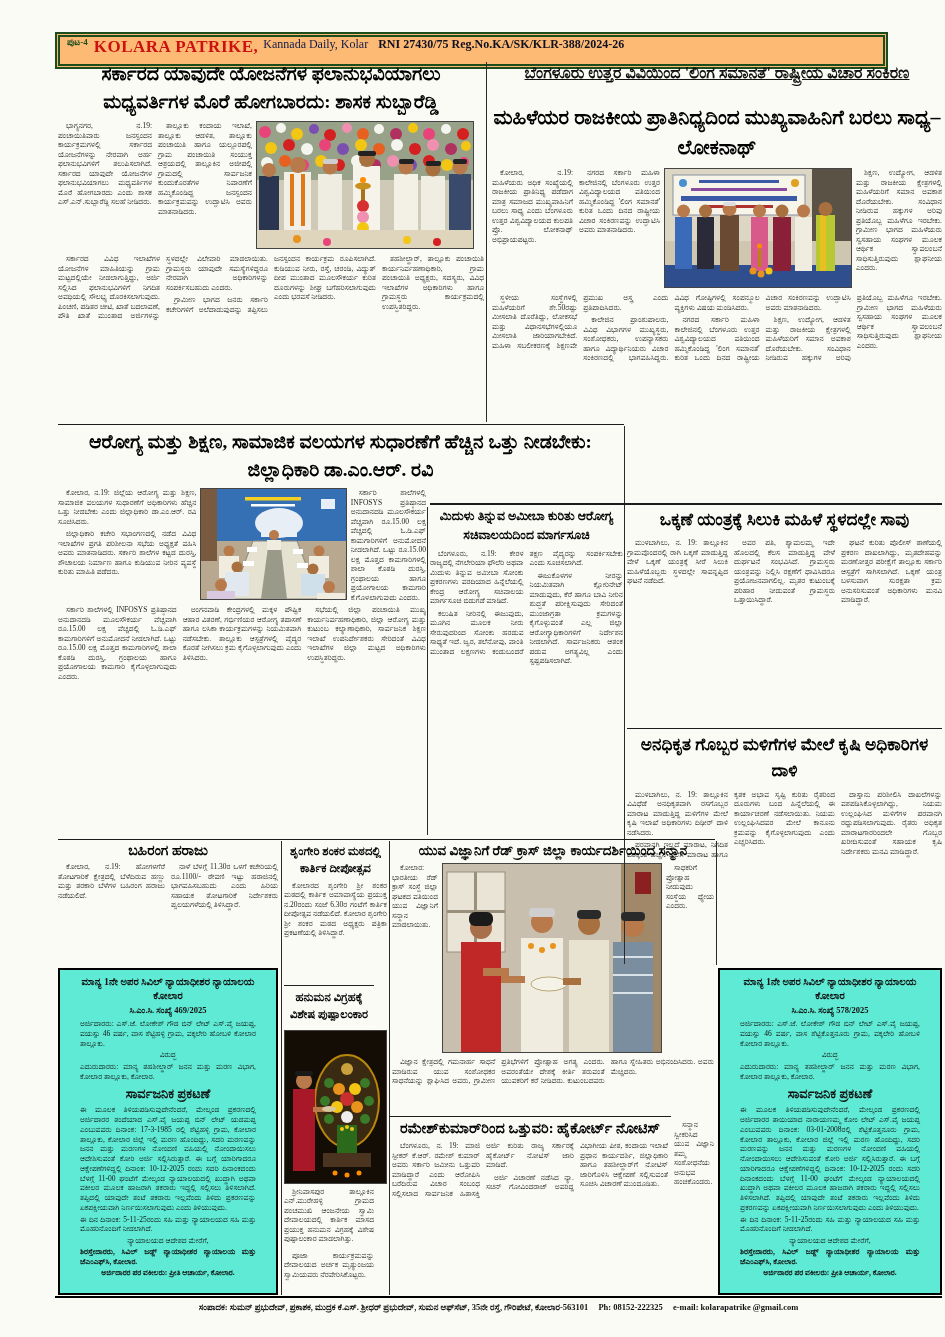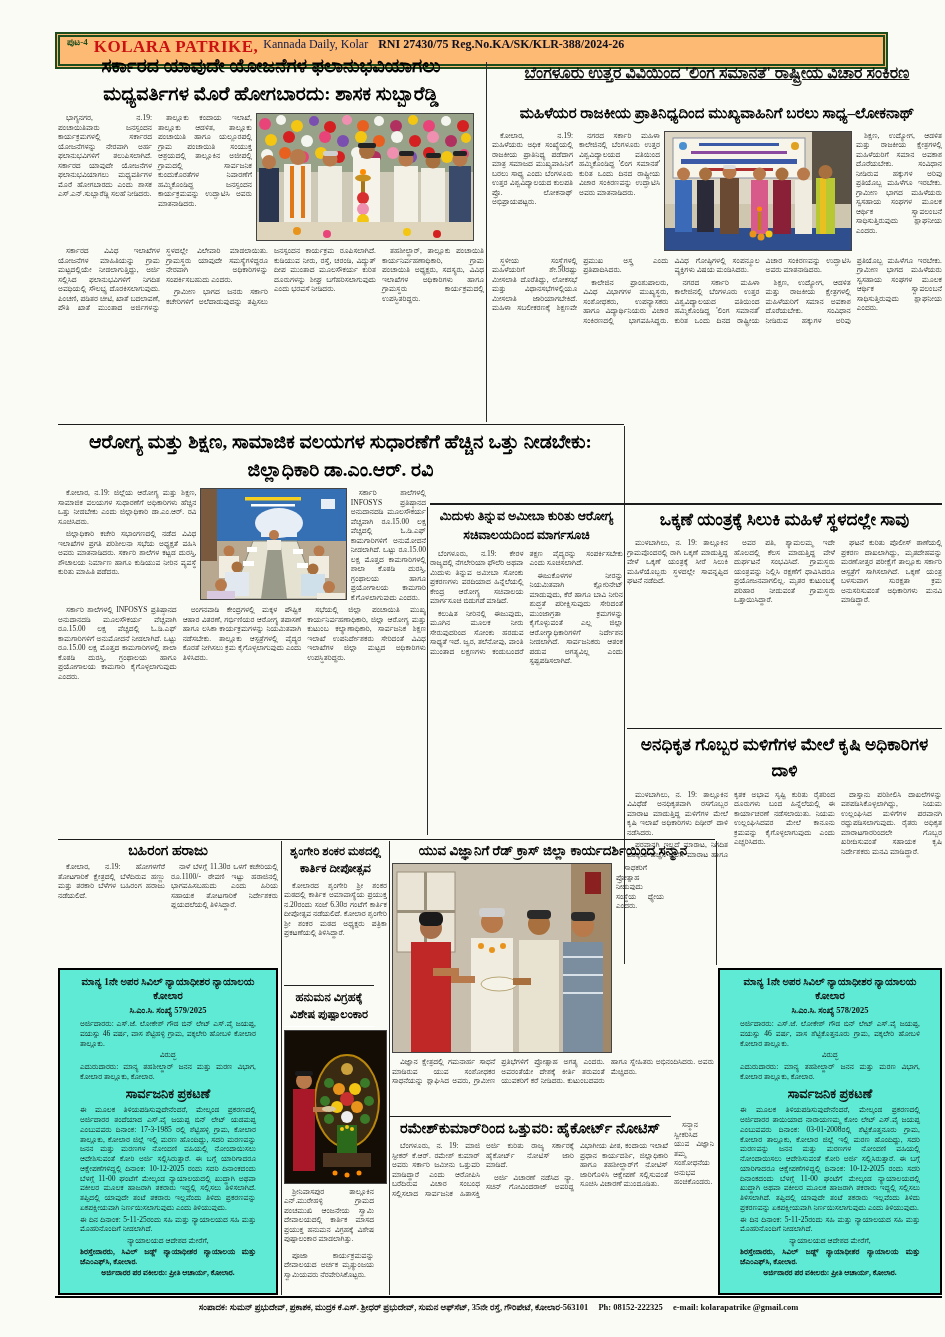--- a/index.html
+++ b/index.html
@@ -50,21 +50,21 @@
 
 <div class="page">
 
   <div class="masthead">
     <span class="page-label">ಪುಟ-4</span>
     <span class="paper-name">KOLARA PATRIKE,</span>
     <span class="mast-sub">Kannada Daily, Kolar</span>
     <span class="mast-rni">RNI 27430/75 Reg.No.KA/SK/KLR-388/2024-26</span>
   </div>
 
-  <div class="art" style="left:58px;top:52px;width:426px;">
+  <div class="art" style="left:58px;top:60px;width:426px;">
     <div class="hl" style="font-size:19px;line-height:1.45;">ಸರ್ಕಾರದ ಯಾವುದೇ ಯೋಜನೆಗಳ ಫಲಾನುಭವಿಯಾಗಲು ಮಧ್ಯವರ್ತಿಗಳ ಮೊರೆ ಹೋಗಬಾರದು: ಶಾಸಕ ಸುಬ್ಬಾರೆಡ್ಡಿ</div>
     <div class="flexrow" style="margin-top:6px;">
       <div class="bodytxt cols2" style="width:194px;height:128px;">
         <p>ಭಾಗ್ಯನಗರ, ನ.19: ಪಂಚಾಯಿತಿವಾರು ಜನಸ್ಪಂದನ ಕಾರ್ಯಕ್ರಮಗಳಲ್ಲಿ ಸರ್ಕಾರದ ಯೋಜನೆಗಳನ್ನು ನೇರವಾಗಿ ಅರ್ಹ ಫಲಾನುಭವಿಗಳಿಗೆ ತಲುಪಿಸಲಾಗಿದೆ. ಸರ್ಕಾರದ ಯಾವುದೇ ಯೋಜನೆಗಳ ಫಲಾನುಭವಿಯಾಗಲು ಮಧ್ಯವರ್ತಿಗಳ ಮೊರೆ ಹೋಗಬಾರದು ಎಂದು ಶಾಸಕ ಎಸ್.ಎನ್.ಸುಬ್ಬಾರೆಡ್ಡಿ ಸಲಹೆ ನೀಡಿದರು.</p>
         <p>ತಾಲ್ಲೂಕು ಕಂದಾಯ ಇಲಾಖೆ, ತಾಲ್ಲೂಕು ಆಡಳಿತ, ತಾಲ್ಲೂಕು ಪಂಚಾಯಿತಿ ಹಾಗೂ ಯಲ್ಡೂರಪಲ್ಲಿ ಗ್ರಾಮ ಪಂಚಾಯಿತಿ ಸಂಯುಕ್ತ ಆಶ್ರಯದಲ್ಲಿ ತಾಲ್ಲೂಕಿನ ಅಜೀಪಲ್ಲಿ ಗ್ರಾಮದಲ್ಲಿ ಸಾರ್ವಜನಿಕ ಕುಂದುಕೊರತೆಗಳ ನಿವಾರಣೆಗೆ ಹಮ್ಮಿಕೊಂಡಿದ್ದ ಜನಸ್ಪಂದನ ಕಾರ್ಯಕ್ರಮವನ್ನು ಉದ್ಘಾಟಿಸಿ ಅವರು ಮಾತನಾಡಿದರು.</p>
       </div>
       <div class="photo" style="width:216px;height:126px;">
         <svg width="216" height="126" viewBox="0 0 216 126">
           <rect width="216" height="126" fill="#cfc9b8"></rect>
           <rect width="216" height="58" fill="#97a288"></rect>
@@ -143,21 +143,21 @@
     </div>
     <div class="bodytxt cols4" style="margin-top:5px;height:172px;">
       <p>ಸರ್ಕಾರದ ವಿವಿಧ ಇಲಾಖೆಗಳ ಯೋಜನೆಗಳ ಮಾಹಿತಿಯನ್ನು ಗ್ರಾಮ ಮಟ್ಟದಲ್ಲಿಯೇ ನೀಡಲಾಗುತ್ತಿದ್ದು, ಅರ್ಜಿ ಸಲ್ಲಿಸಿದ ಫಲಾನುಭವಿಗಳಿಗೆ ನಿಗದಿತ ಅವಧಿಯಲ್ಲಿ ಸೌಲಭ್ಯ ದೊರಕಿಸಲಾಗುವುದು. ಪಿಂಚಣಿ, ಪಡಿತರ ಚೀಟಿ, ಖಾತೆ ಬದಲಾವಣೆ, ಪೌತಿ ಖಾತೆ ಮುಂತಾದ ಅರ್ಜಿಗಳನ್ನು ಸ್ಥಳದಲ್ಲೇ ವಿಲೇವಾರಿ ಮಾಡಲಾಯಿತು. ಗ್ರಾಮಸ್ಥರು ಯಾವುದೇ ಸಮಸ್ಯೆಗಳಿದ್ದರೂ ನೇರವಾಗಿ ಅಧಿಕಾರಿಗಳನ್ನು ಸಂಪರ್ಕಿಸಬಹುದು ಎಂದರು.</p>
       <p>ಗ್ರಾಮೀಣ ಭಾಗದ ಜನರು ಸರ್ಕಾರಿ ಕಚೇರಿಗಳಿಗೆ ಅಲೆದಾಡುವುದನ್ನು ತಪ್ಪಿಸಲು ಜನಸ್ಪಂದನ ಕಾರ್ಯಕ್ರಮ ರೂಪಿಸಲಾಗಿದೆ. ಕುಡಿಯುವ ನೀರು, ರಸ್ತೆ, ಚರಂಡಿ, ವಿದ್ಯುತ್ ದೀಪ ಮುಂತಾದ ಮೂಲಸೌಕರ್ಯ ಕುರಿತ ದೂರುಗಳನ್ನು ಶೀಘ್ರ ಬಗೆಹರಿಸಲಾಗುವುದು ಎಂದು ಭರವಸೆ ನೀಡಿದರು.</p>
       <p>ತಹಶೀಲ್ದಾರ್, ತಾಲ್ಲೂಕು ಪಂಚಾಯಿತಿ ಕಾರ್ಯನಿರ್ವಹಣಾಧಿಕಾರಿ, ಗ್ರಾಮ ಪಂಚಾಯಿತಿ ಅಧ್ಯಕ್ಷರು, ಸದಸ್ಯರು, ವಿವಿಧ ಇಲಾಖೆಗಳ ಅಧಿಕಾರಿಗಳು ಹಾಗೂ ಗ್ರಾಮಸ್ಥರು ಕಾರ್ಯಕ್ರಮದಲ್ಲಿ ಉಪಸ್ಥಿತರಿದ್ದರು.</p>
     </div>
   </div>
 
   <div class="art" style="left:492px;top:64px;width:450px;">
     <div class="kicker">ಬೆಂಗಳೂರು ಉತ್ತರ ವಿವಿಯಿಂದ 'ಲಿಂಗ ಸಮಾನತೆ' ರಾಷ್ಟ್ರೀಯ ವಿಚಾರ ಸಂಕಿರಣ</div>
-    <div class="hl" style="font-size:15px;line-height:1.5;">ಮಹಿಳೆಯರ ರಾಜಕೀಯ ಪ್ರಾತಿನಿಧ್ಯದಿಂದ ಮುಖ್ಯವಾಹಿನಿಗೆ ಬರಲು ಸಾಧ್ಯ–ಲೋಕನಾಥ್</div>
+    <div class="hl" style="font-size:20px;line-height:1.5;">ಮಹಿಳೆಯರ ರಾಜಕೀಯ ಪ್ರಾತಿನಿಧ್ಯದಿಂದ ಮುಖ್ಯವಾಹಿನಿಗೆ ಬರಲು ಸಾಧ್ಯ–ಲೋಕನಾಥ್</div>
     <div class="flexrow" style="margin-top:6px;">
       <div class="bodytxt cols2" style="width:168px;height:120px;">
         <p>ಕೋಲಾರ, ನ.19: ಮಹಿಳೆಯರು ಅಧಿಕ ಸಂಖ್ಯೆಯಲ್ಲಿ ರಾಜಕೀಯ ಪ್ರಾತಿನಿಧ್ಯ ಪಡೆದಾಗ ಮಾತ್ರ ಸಮಾಜದ ಮುಖ್ಯವಾಹಿನಿಗೆ ಬರಲು ಸಾಧ್ಯ ಎಂದು ಬೆಂಗಳೂರು ಉತ್ತರ ವಿಶ್ವವಿದ್ಯಾಲಯದ ಕುಲಪತಿ ಪ್ರೊ. ಲೋಕನಾಥ್ ಅಭಿಪ್ರಾಯಪಟ್ಟರು.</p>
         <p>ನಗರದ ಸರ್ಕಾರಿ ಮಹಿಳಾ ಕಾಲೇಜಿನಲ್ಲಿ ಬೆಂಗಳೂರು ಉತ್ತರ ವಿಶ್ವವಿದ್ಯಾಲಯದ ವತಿಯಿಂದ ಹಮ್ಮಿಕೊಂಡಿದ್ದ 'ಲಿಂಗ ಸಮಾನತೆ' ಕುರಿತ ಒಂದು ದಿನದ ರಾಷ್ಟ್ರೀಯ ವಿಚಾರ ಸಂಕಿರಣವನ್ನು ಉದ್ಘಾಟಿಸಿ ಅವರು ಮಾತನಾಡಿದರು.</p>
       </div>
       <div class="photo" style="width:186px;height:118px;">
         <svg width="186" height="118" viewBox="0 0 186 118">
           <rect width="186" height="118" fill="#ddd6c4"></rect>
           <rect x="147" y="0" width="39" height="72" fill="#5a5244"></rect>
           <rect x="8" y="6" width="132" height="40" fill="#f7f4ea" stroke="#8a8fa0"></rect>
@@ -280,27 +280,27 @@
       <p>ಮುಳಬಾಗಿಲು, ನ. 19: ತಾಲ್ಲೂಕಿನ ವಿವಿಧೆಡೆ ಅನಧಿಕೃತವಾಗಿ ರಸಗೊಬ್ಬರ ಮಾರಾಟ ಮಾಡುತ್ತಿದ್ದ ಮಳಿಗೆಗಳ ಮೇಲೆ ಕೃಷಿ ಇಲಾಖೆ ಅಧಿಕಾರಿಗಳು ದಿಢೀರ್ ದಾಳಿ ನಡೆಸಿದರು.</p>
       <p>ಪರವಾನಗಿ ಇಲ್ಲದೆ ಮಾರಾಟ, ನಿಗದಿತ ದರಕ್ಕಿಂತ ಹೆಚ್ಚಿನ ಬೆಲೆಗೆ ಮಾರಾಟ ಹಾಗೂ ಕೃತಕ ಅಭಾವ ಸೃಷ್ಟಿ ಕುರಿತು ರೈತರಿಂದ ದೂರುಗಳು ಬಂದ ಹಿನ್ನೆಲೆಯಲ್ಲಿ ಈ ಕಾರ್ಯಾಚರಣೆ ನಡೆಸಲಾಯಿತು. ನಿಯಮ ಉಲ್ಲಂಘಿಸಿದವರ ಮೇಲೆ ಕಾನೂನು ಕ್ರಮವನ್ನು ಕೈಗೊಳ್ಳಲಾಗುವುದು ಎಂದು ಎಚ್ಚರಿಸಿದರು.</p>
       <p>ದಾಸ್ತಾನು ಪರಿಶೀಲಿಸಿ ದಾಖಲೆಗಳನ್ನು ವಶಪಡಿಸಿಕೊಳ್ಳಲಾಗಿದ್ದು, ನಿಯಮ ಉಲ್ಲಂಘಿಸಿದ ಮಳಿಗೆಗಳ ಪರವಾನಗಿ ರದ್ದುಪಡಿಸಲಾಗುವುದು. ರೈತರು ಅಧಿಕೃತ ಮಾರಾಟಗಾರರಿಂದಲೇ ಗೊಬ್ಬರ ಖರೀದಿಸುವಂತೆ ಸಹಾಯಕ ಕೃಷಿ ನಿರ್ದೇಶಕರು ಮನವಿ ಮಾಡಿದ್ದಾರೆ.</p>
     </div>
   </div>
 
   <div class="art" style="left:58px;top:843px;width:220px;">
     <div class="hl" style="font-size:14px;">ಬಹಿರಂಗ ಹರಾಜು</div>
     <div class="bodytxt cols2" style="margin-top:3px;height:100px;">
       <p>ಕೋಲಾರ, ನ.19: ಹೋಗಳಗೆರೆ ತೋಟಗಾರಿಕೆ ಕ್ಷೇತ್ರದಲ್ಲಿ ಬೆಳೆದಿರುವ ಹಣ್ಣು ಮತ್ತು ತರಕಾರಿ ಬೆಳೆಗಳ ಬಹಿರಂಗ ಹರಾಜು ನಡೆಯಲಿದೆ.</p>
-      <p>ನಾಳೆ ಬೆಳಗ್ಗೆ 11.30ರ ಒಳಗೆ ಕಚೇರಿಯಲ್ಲಿ ರೂ.1100/- ಠೇವಣಿ ಇಟ್ಟು ಹರಾಜಿನಲ್ಲಿ ಭಾಗವಹಿಸಬಹುದು ಎಂದು ಹಿರಿಯ ಸಹಾಯಕ ತೋಟಗಾರಿಕೆ ನಿರ್ದೇಶಕರು ಪ್ಲಯದಲೆಯಲ್ಲಿ ತಿಳಿಸಿದ್ದಾರೆ.</p>
+      <p>ನಾಳೆ ಬೆಳಗ್ಗೆ 11.30ರ ಒಳಗೆ ಕಚೇರಿಯಲ್ಲಿ ರೂ.1100/- ಠೇವಣಿ ಇಟ್ಟು ಹರಾಜಿನಲ್ಲಿ ಭಾಗವಹಿಸಬಹುದು ಎಂದು ಹಿರಿಯ ಸಹಾಯಕ ತೋಟಗಾರಿಕೆ ನಿರ್ದೇಶಕರು ಪ್ವಲಯಗಳೆಯಲ್ಲಿ ತಿಳಿಸಿದ್ದಾರೆ.</p>
     </div>
   </div>
 
   <div class="art notice" style="left:58px;top:968px;width:220px;height:327px;">
     <div class="ct">ಮಾನ್ಯ 1ನೇ ಅಪರ ಸಿವಿಲ್ ನ್ಯಾಯಾಧೀಶರ ನ್ಯಾಯಾಲಯ ಕೋಲಾರ</div>
-    <div class="cn">ಸಿ.ಎಂ.ಸಿ. ಸಂಖ್ಯೆ 579/2025</div>
+    <div class="cn">ಸಿ.ಎಂ.ಸಿ. ಸಂಖ್ಯೆ 469/2025</div>
     <div class="pp">ಅರ್ಜಿದಾರರು: ಎಸ್.ಜೆ. ಲೋಕೇಶ್ ಗೌಡ ಬಿನ್ ಲೇಟ್ ಎಸ್.ವೈ ಜಯಪ್ಪ, ವಯಸ್ಸು 46 ವರ್ಷ, ವಾಸ ಶೆಟ್ಟಿಹಳ್ಳಿ ಗ್ರಾಮ, ವಕ್ಕಲೇರಿ ಹೋಬಳಿ ಕೋಲಾರ ತಾಲ್ಲೂಕು.</div>
     <div class="vs">ವಿರುದ್ಧ</div>
     <div class="pp">ಎದುರುದಾರರು: ಮಾನ್ಯ ತಹಶೀಲ್ದಾರ್ ಜನನ ಮತ್ತು ಮರಣ ವಿಭಾಗ, ಕೋಲಾರ ತಾಲ್ಲೂಕು, ಕೋಲಾರ.</div>
     <div class="nt">ಸಾರ್ವಜನಿಕ ಪ್ರಕಟಣೆ</div>
     <div class="pp">ಈ ಮೂಲಕ ತಿಳಿಯಪಡಿಸುವುದೇನೆಂದರೆ, ಮೇಲ್ಕಂಡ ಪ್ರಕರಣದಲ್ಲಿ ಅರ್ಜಿದಾರರ ತಂದೆಯಾದ ಎಸ್.ವೈ ಜಯಪ್ಪ ಬಿನ್ ಲೇಟ್ ಯಡಮಪ್ಪ ಎಂಬುವವರು ದಿನಾಂಕ: 17-3-1985 ರಲ್ಲಿ ಶೆಟ್ಟಿಹಳ್ಳಿ ಗ್ರಾಮ, ಕೋಲಾರ ತಾಲ್ಲೂಕು, ಕೋಲಾರ ಜಿಲ್ಲೆ ಇಲ್ಲಿ ಮರಣ ಹೊಂದಿದ್ದು, ಸದರಿ ಮರಣವನ್ನು ಜನನ ಮತ್ತು ಮರಣಗಳ ನೋಂದಣಿ ವಹಿಯಲ್ಲಿ ನೋಂದಾಯಿಸಲು ಆದೇಶಿಸುವಂತೆ ಕೋರಿ ಅರ್ಜಿ ಸಲ್ಲಿಸಿರುತ್ತಾರೆ. ಈ ಬಗ್ಗೆ ಯಾರಿಗಾದರೂ ಆಕ್ಷೇಪಣೆಗಳಿದ್ದಲ್ಲಿ ದಿನಾಂಕ: 10-12-2025 ರಂದು ಸದರಿ ದಿನಾಂಕದಂದು ಬೆಳಗ್ಗೆ 11-00 ಘಂಟೆಗೆ ಮೇಲ್ಕಂಡ ನ್ಯಾಯಾಲಯದಲ್ಲಿ ಖುದ್ದಾಗಿ ಅಥವಾ ವಕೀಲರ ಮೂಲಕ ಹಾಜರಾಗಿ ತಕರಾರು ಇದ್ದಲ್ಲಿ ಸಲ್ಲಿಸಲು ತಿಳಿಸಲಾಗಿದೆ. ತಪ್ಪಿದಲ್ಲಿ ಯಾವುದೇ ತಂಟೆ ತಕರಾರು ಇಲ್ಲವೆಂದು ತಿಳಿದು ಪ್ರಕರಣವನ್ನು ಏಕಪಕ್ಷೀಯವಾಗಿ ನಿರ್ಣಯಿಸಲಾಗುವುದು ಎಂದು ತಿಳಿಯುವುದು.</div>
     <div class="pp">ಈ ದಿನ ದಿನಾಂಕ: 5-11-25ರಂದು ಸಹಿ ಮತ್ತು ನ್ಯಾಯಾಲಯದ ಸಹಿ ಮತ್ತು ಮೊಹರಿನೊಂದಿಗೆ ನೀಡಲಾಗಿದೆ.</div>
     <div class="ol">ನ್ಯಾಯಾಲಯದ ಆದೇಶದ ಮೇರೆಗೆ,</div>
     <div class="sg">ಶಿರಸ್ತೇದಾರರು, ಸಿವಿಲ್ ಜಡ್ಜ್ ನ್ಯಾಯಾಧೀಶರ ನ್ಯಾಯಾಲಯ ಮತ್ತು ಜೆಎಂಎಫ್‌ಸಿ, ಕೋಲಾರ.</div>
     <div class="ad">ಅರ್ಜಿದಾರರ ಪರ ವಕೀಲರು: ಪ್ರೀತಿ ಆಚಾರ್ಯ, ಕೋಲಾರ.</div>
   </div>
@@ -350,20 +350,23 @@
       <p>ಶ್ರೀನಿವಾಸಪುರ ತಾಲ್ಲೂಕಿನ ಎನ್.ಮುರೇಹಳ್ಳಿ ಗ್ರಾಮದ ಪಂಚಮುಖಿ ಆಂಜನೇಯ ಸ್ವಾಮಿ ದೇವಾಲಯದಲ್ಲಿ ಕಾರ್ತಿಕ ಮಾಸದ ಪ್ರಯುಕ್ತ ಹನುಮನ ವಿಗ್ರಹಕ್ಕೆ ವಿಶೇಷ ಪುಷ್ಪಾಲಂಕಾರ ಮಾಡಲಾಗಿತ್ತು.</p>
     </div>
     <div class="bodytxt" style="height:34px;">
       <p>ಪೂಜಾ ಕಾರ್ಯಕ್ರಮವನ್ನು ದೇವಾಲಯದ ಅರ್ಚಕ ಮೃತ್ಯುಂಜಯ ಸ್ವಾಮಿಯವರು ನೆರವೇರಿಸಿಕೊಟ್ಟರು.</p>
     </div>
   </div>
 
   <div class="art" style="left:392px;top:843px;width:322px;">
     <div class="hl" style="font-size:13.5px;">ಯುವ ವಿಜ್ಞಾನಿಗೆ ರೆಡ್ ಕ್ರಾಸ್ ಜಿಲ್ಲಾ ಕಾರ್ಯದರ್ಶಿಯಿಂದ ಸನ್ಮಾನ</div>
     <div class="flexrow" style="margin-top:4px;">
+      <div class="bodytxt" style="width:46px;height:190px;">
+        <p>ಕೋಲಾರ: ಭಾರತೀಯ ರೆಡ್ ಕ್ರಾಸ್ ಸಂಸ್ಥೆ ಜಿಲ್ಲಾ ಘಟಕದ ವತಿಯಿಂದ ಯುವ ವಿಜ್ಞಾನಿಗೆ ಸನ್ಮಾನ ಮಾಡಲಾಯಿತು.</p>
+      </div>
       <div class="photo" style="width:218px;height:188px;">
         <svg width="218" height="188" viewBox="0 0 218 188">
           <rect width="218" height="188" fill="#c9bfae"></rect>
           <rect x="4" y="8" width="58" height="80" fill="#e9e4d6" stroke="#9a8f7a"></rect>
           <rect x="31" y="8" width="3" height="80" fill="#9a8f7a"></rect>
             <rect x="4" y="46" width="58" height="3" fill="#9a8f7a"></rect>
           <rect x="178" y="0" width="40" height="188" fill="#a08868"></rect>
           <rect x="192" y="8" width="16" height="22" fill="#8a2020"></rect>
           <rect x="18" y="78" width="40" height="110" fill="#c02828"></rect>
             <circle cx="38" cy="64" r="11" fill="#a8704a"></circle>

